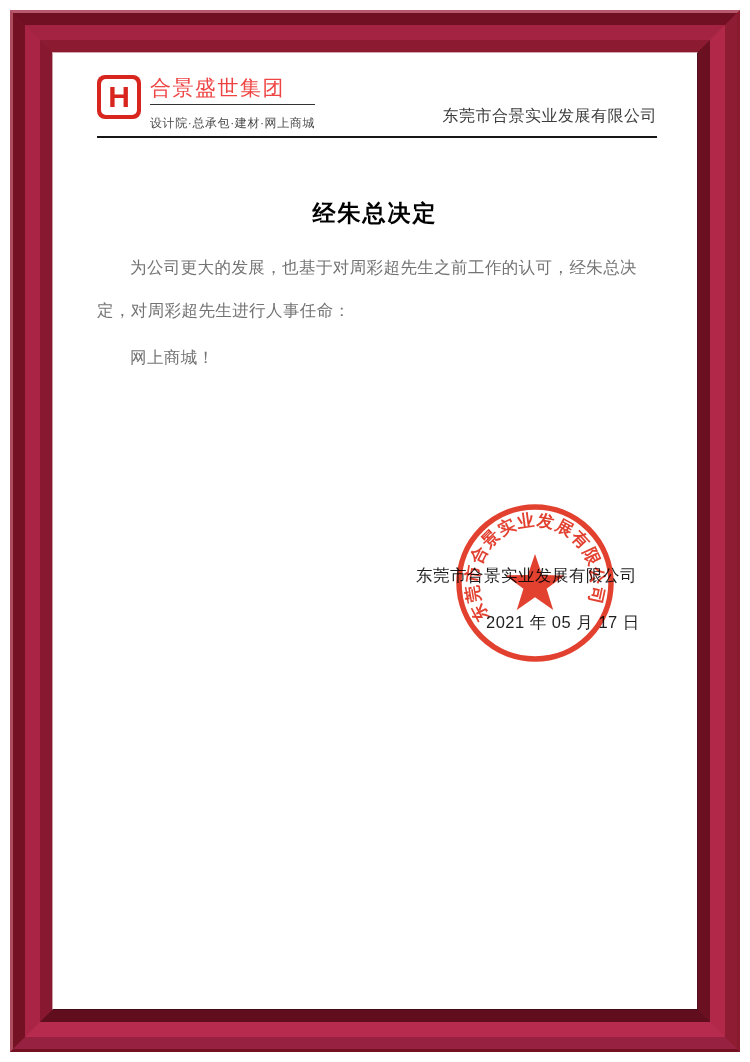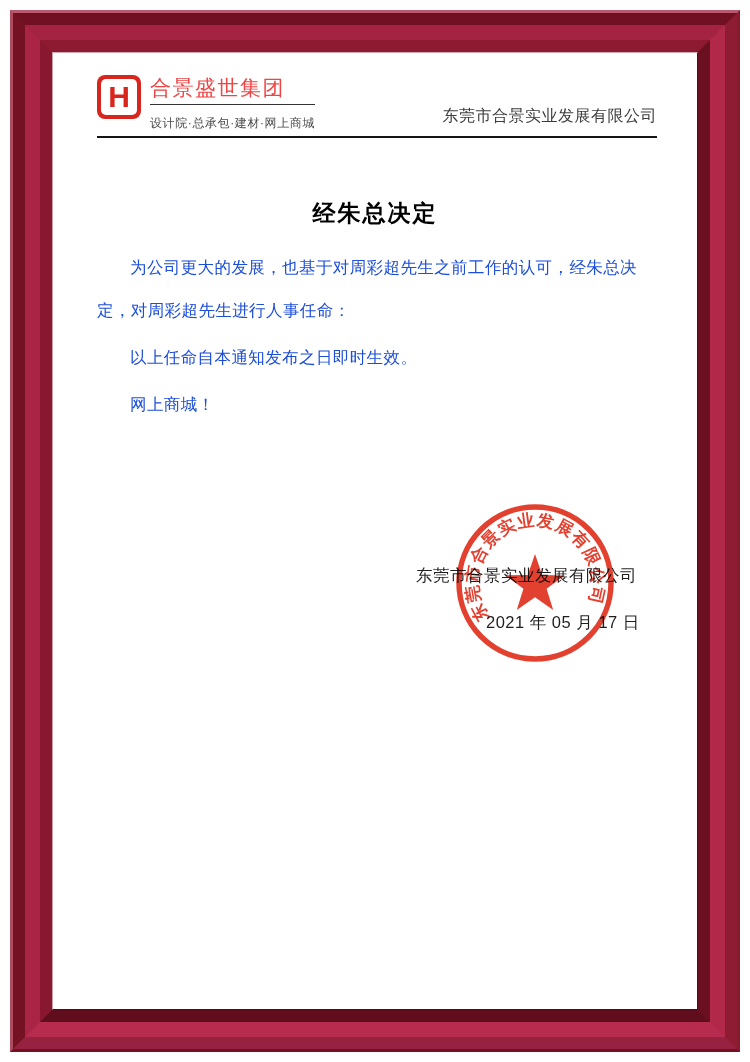--- a/index.html
+++ b/index.html
@@ -30,21 +30,21 @@
       color:#d8251d;font-weight:bold;font-size:30px;line-height:1;font-family:"Liberation Sans",sans-serif;}
   .logo-name{font-size:21px;font-weight:normal;color:#ef4444;letter-spacing:1.5px;line-height:26px;}
   .logo-tagline{margin-top:3px;border-top:1.5px solid #333;padding-top:10px;
       font-size:12px;color:#4a4a4a;letter-spacing:0.6px;white-space:nowrap;}
   .company-name{position:absolute;right:0;bottom:6px;font-size:16px;color:#3c3c3c;letter-spacing:0.5px;}
   .rule{height:2px;background:#161616;margin:3px 40px 0 44px;}
 
   
   .doc-title{margin-top:58px;text-align:center;font-size:23px;line-height:34px;
       font-weight:bold;color:#000;letter-spacing:2px;}
-  .doc-body{margin:16px 44px 0 44px;font-size:16.5px;color:#1d4ed8;}
+  .doc-body{margin:16px 44px 0 44px;font-size:16.5px;color:#737373;}
   .doc-body p{margin:0 0 4px 0;line-height:43px;text-indent:2em;letter-spacing:0.4px;}
 
   
   .sig-company{position:absolute;left:363px;top:512px;font-size:16.5px;color:#1f1f1f;letter-spacing:0.5px;}
   .sig-date{position:absolute;left:433px;top:559px;font-size:16.5px;color:#1f1f1f;letter-spacing:0.5px;}
   .seal{position:absolute;left:400px;top:448px;width:164px;height:164px;
       mix-blend-mode:multiply;opacity:0.92;}
 </style>
 </head>
 <body>
@@ -68,21 +68,20 @@
                 </div>
               </div>
               <div class="company-name">东莞市合景实业发展有限公司</div>
             </div>
             <div class="rule"></div>
 
             <div class="doc-title">经朱总决定</div>
 
             <div class="doc-body">
               <p>为公司更大的发展，也基于对周彩超先生之前工作的认可，经朱总决定，对周彩超先生进行人事任命：</p>
-              <p>以上任命自本通知发布之日即时生效。</p>
               <p>网上商城！</p>
             </div>
 
             <div class="sig-company">东莞市合景实业发展有限公司</div>
             <div class="sig-date">2021 年 05 月 17 日</div>
 
             <svg class="seal" viewBox="0 0 164 164" xmlns="http://www.w3.org/2000/svg">
               <circle cx="82" cy="82" r="76" fill="none" stroke="#e0301e" stroke-width="5.5"></circle>
               <path id="sealArc" d="M 37.1 117.1 A 57 57 0 1 1 126.9 117.1" fill="none"></path>
               <text fill="#e0301e" font-size="17" font-weight="bold" letter-spacing="1.2">

